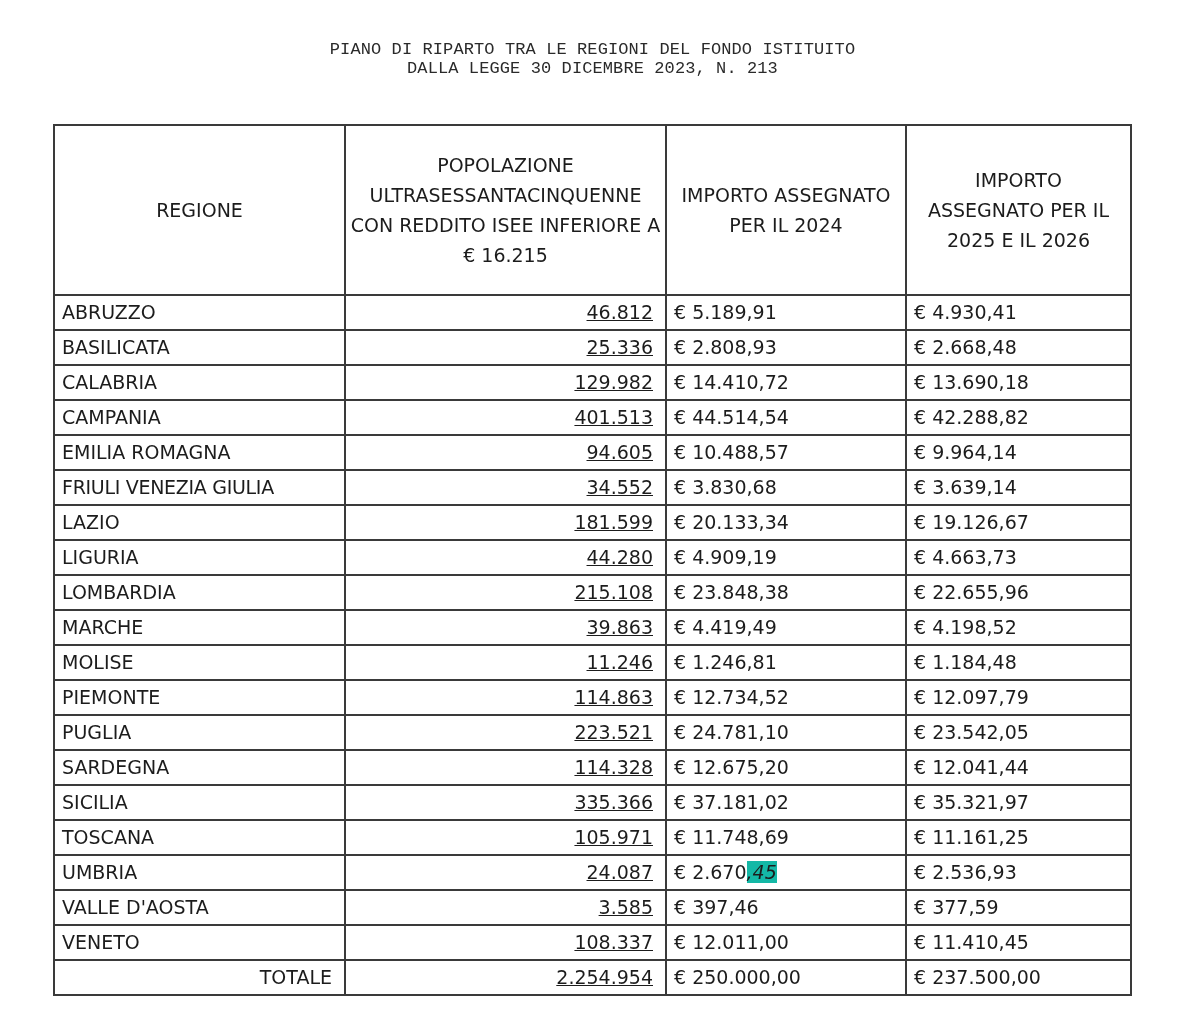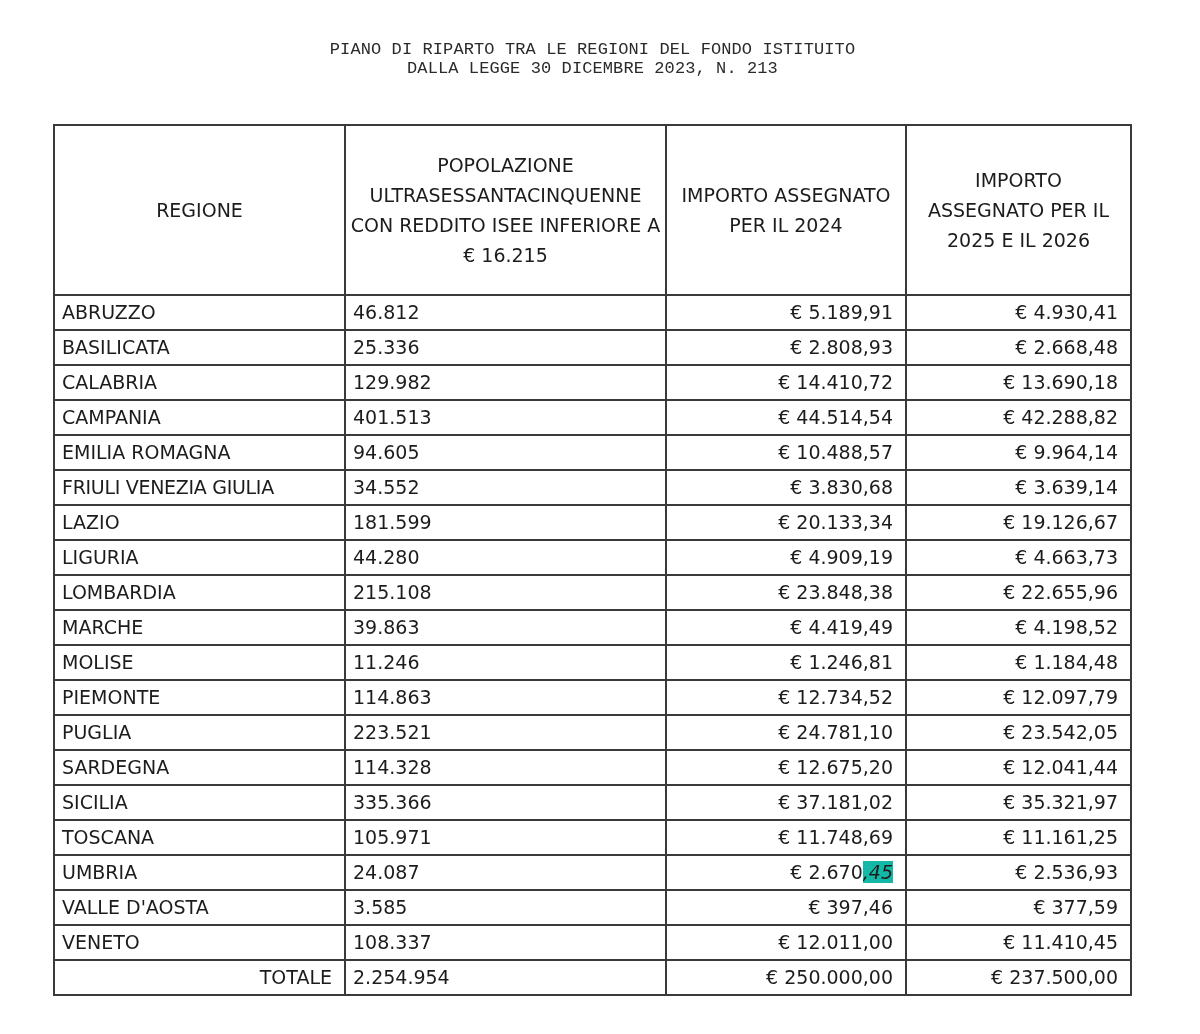--- a/index.html
+++ b/index.html
@@ -52,22 +52,22 @@
       white-space: normal;
     }
     table.riparto td {
       height: 33px;
       line-height: 33px;
     }
     col.c1 { width: 291px; }
     col.c2 { width: 321px; }
     col.c3 { width: 240px; }
     col.c4 { width: 225px; }
-    td.num { padding-right: 26px; }
-    td.eur { text-align: right; padding-right: 8px; }
+    td.num { text-align: right; padding-right: 26px; text-decoration: underline; }
+    td.eur { text-align: left; padding-right: 8px; }
     td.region { text-align: left; }
     td.total-label { text-align: right; padding-right: 8px; }
     .sel { background: #14b8a6; font-style: italic; }
     .tight { letter-spacing: -0.3px; }
   </style>
 </head>
 <body>
 
 <div class="doc-title">
   <div>PIANO DI RIPARTO TRA LE REGIONI DEL FONDO ISTITUITO</div>

